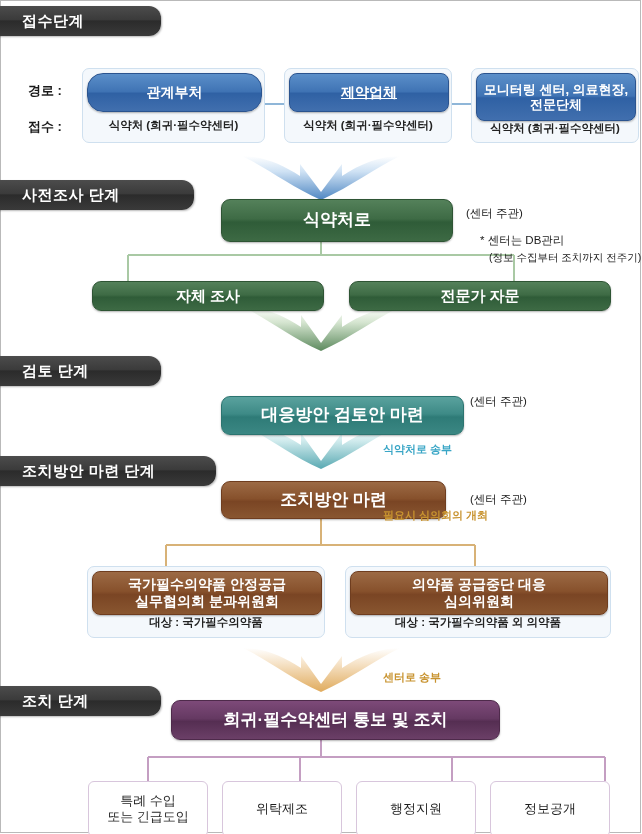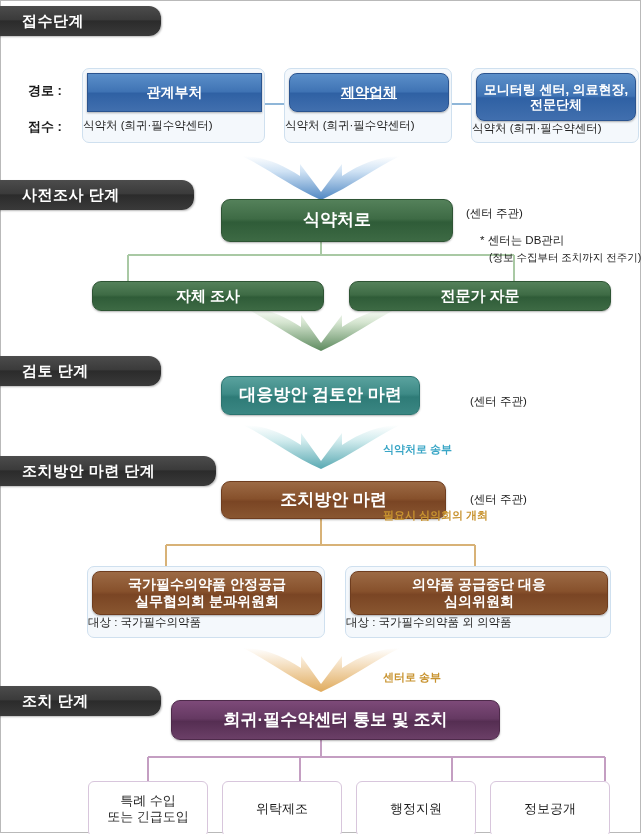--- a/index.html
+++ b/index.html
@@ -61,21 +61,21 @@
 
   
   .card{
     position:absolute;box-sizing:border-box;
     background:#f4f8fc;
     border:1px solid #cfe0ef;
     border-radius:7px;
   }
   .card .sub{
     position:absolute;left:0;right:0;bottom:0;
-    text-align:left;font-size:11.5px;font-weight:normal;color:#222;
+    text-align:center;font-size:11.5px;font-weight:bold;color:#222;
   }
 
   
   .wbox{
     position:absolute;box-sizing:border-box;
     background:#ffffff;border:1px solid #d8c6dc;border-radius:6px;
     display:flex;align-items:center;justify-content:center;text-align:center;
     font-size:13px;color:#1e1e1e;line-height:1.25;
   }
 
@@ -164,21 +164,21 @@
   <div class="stagelabel" style="left:-6px;top:356px;width:167px;">검토 단계</div>
 
   <div class="stagelabel" style="left:-6px;top:456px;width:222px;">조치방안 마련 단계</div>
 
   <div class="stagelabel" style="left:-6px;top:686px;width:167px;">조치 단계</div>
 
   <div class="rowlabel" style="left:28px;top:82px;text-align:center;">경로 :</div>
   <div class="rowlabel" style="left:28px;top:118px;">접수 :</div>
 
   <div class="card" style="left:82px;top:68px;width:183px;height:75px;">
-    <div class="node blue" style="left:4px;top:4px;width:175px;height:39px;font-size:14px;border-radius:0;">관계부처</div>
+    <div class="node blue" style="left:4px;top:4px;width:175px;height:39px;font-size:14px;border-radius:16px;">관계부처</div>
     <div class="sub" style="bottom:9px;">식약처 (희귀·필수약센터)</div>
   </div>
 
   <div class="card" style="left:284px;top:68px;width:168px;height:75px;">
     <div class="node blue" style="left:4px;top:4px;width:160px;height:39px;font-size:14px;border-radius:8px;text-decoration:underline;">제약업체</div>
     <div class="sub" style="bottom:9px;">식약처 (희귀·필수약센터)</div>
   </div>
 
   <div class="card" style="left:471px;top:68px;width:168px;height:75px;">
     <div class="node blue" style="left:4px;top:4px;width:160px;height:48px;font-size:13px;border-radius:8px;white-space:pre-line;">모니터링 센터, 의료현장,
@@ -188,21 +188,21 @@
 
   <div class="node green" style="left:221px;top:199px;width:232px;height:43px;font-size:17px;">식약처로</div>
 
   <div class="ann" style="left:466px;top:206px;">(센터 주관)</div>
   <div class="ann" style="left:480px;top:233px;">* 센터는 DB관리</div>
   <div class="ann sm" style="left:489px;top:251px;">(정보 수집부터 조치까지 전주기)</div>
 
   <div class="node green" style="left:92px;top:281px;width:232px;height:30px;font-size:15px;">자체 조사</div>
   <div class="node green" style="left:349px;top:281px;width:262px;height:30px;font-size:15px;">전문가 자문</div>
 
-  <div class="node teal" style="left:221px;top:376px;width:199px;height:39px;font-size:17px;">대응방안 검토안 마련</div>
+  <div class="node teal" style="left:221px;top:396px;width:243px;height:39px;font-size:17px;">대응방안 검토안 마련</div>
   <div class="ann" style="left:470px;top:394px;">(센터 주관)</div>
   <div class="acap" style="left:383px;top:442px;color:#3aa6c6;">식약처로 송부</div>
 
   <div class="node brown" style="left:221px;top:481px;width:225px;height:38px;font-size:17px;">조치방안 마련</div>
   <div class="ann" style="left:470px;top:492px;">(센터 주관)</div>
   <div class="acap" style="left:383px;top:508px;color:#c8932f;">필요시 심의회의 개최</div>
 
   <div class="card" style="left:345px;top:566px;width:266px;height:72px;">
     <div class="node brown" style="left:4px;top:4px;width:258px;height:44px;font-size:14px;white-space:pre-line;border-radius:8px;">의약품 공급중단 대응
 심의위원회</div>

